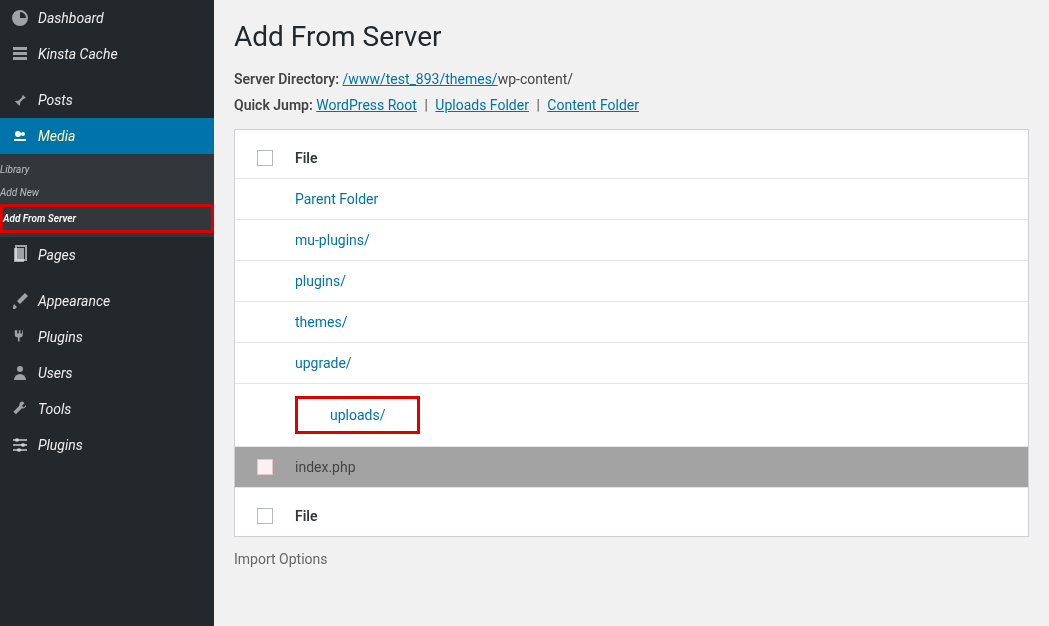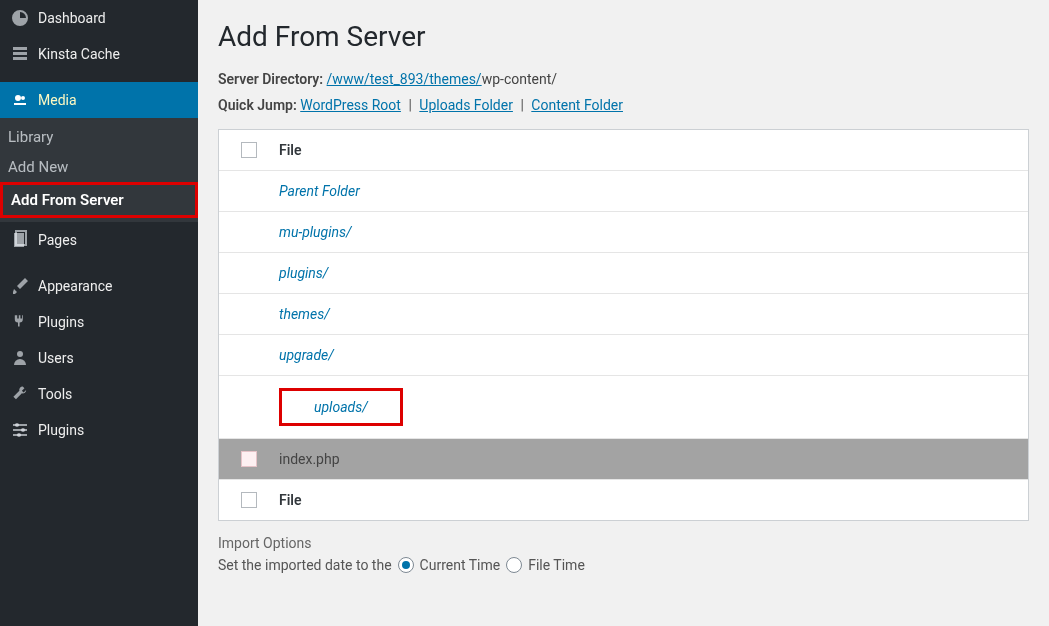--- a/index.html
+++ b/index.html
@@ -1,44 +1,44 @@
 <!DOCTYPE html>
 <html><head>
   <meta charset="utf-8">
   <style>
     * { margin: 0; padding: 0; box-sizing: border-box; }
     body { font-family: -apple-system, BlinkMacSystemFont, "Segoe UI", Roboto, sans-serif; font-size: 14px; color: #444; background: #f1f1f1; }
     .wrap { display: flex; min-height: 626px; }
-    .sidebar { width: 198px; background: #23282d; color: #eee; flex-shrink: 0; }
+    .sidebar { width: 214px; background: #23282d; color: #eee; flex-shrink: 0; font-style: italic; }
     .sidebar-item { display: flex; align-items: center; padding: 8px 10px; color: #eee; cursor: pointer; font-size: 14px; }
     .sidebar-item .icon { width: 20px; height: 20px; margin-right: 8px; display: flex; align-items: center; justify-content: center; color: rgba(240,245,250,.6); }
     .sidebar-item.current { background: #0073aa; color: #fef9c3; position: relative; }
     .sidebar-item.current .icon { color: #fff; }
     .sidebar-item.current::after { content: ""; position: absolute; right: -8px; top: 50%; transform: translateY(-50%); border: 8px solid transparent; border-right-color: #f1f1f1; }
     .sidebar-sub { background: #32373c; padding: 4px 0; }
-    .sidebar-sub-item { padding: 6px 8px; color: rgba(240,245,250,.7); cursor: pointer; font-size: 15px; }
+    .sidebar-sub-item { padding: 6px 0; color: rgba(240,245,250,.7); cursor: pointer; font-size: 10px; }
     .sidebar-sub-item.active { color: #fff; font-weight: 600; }
     .sidebar-sep { height: 10px; }
     .highlight-red { border: 3px solid #d00; }
     .main { flex: 1; padding: 10px 20px 20px 20px; }
     h1 { font-size: 28px; font-weight: 400; color: #23282d; margin-bottom: 18px; margin-top: 10px; }
     .meta-line { margin-bottom: 10px; color: #444; font-size: 14px; }
     .meta-line b { font-weight: 600; }
     .meta-line a { color: #0073aa; text-decoration: underline; }
     .sep { color: #555; margin: 0 4px; }
     .table { background: #fff; border: 1px solid #ccd0d4; margin-top: 16px; }
     .table-row { display: flex; align-items: center; border-bottom: 1px solid #e5e5e5; padding: 12px 10px; }
     .table-row:last-child { border-bottom: none; }
-    .table-row.header { font-weight: 600; color: #32373c; }
+    .table-row.header { font-weight: 600; color: #32373c; margin-top: 8px; }
     .table-row.disabled { background: #a3a3a3; }
     .cb-cell { width: 40px; display: flex; justify-content: center; }
     .cb { width: 16px; height: 16px; border: 1px solid #b4b9be; background: #fff; }
     .cb.disabled { background: #fdf0f2; border-color: #e6c3c8; }
     .file-cell { flex: 1; padding-left: 10px; }
-    .file-cell a { color: #0073aa; text-decoration: none; font-style: italic; }
+    .file-cell a { color: #0073aa; text-decoration: none; }
     .file-cell.highlight-red { display: inline-block; padding: 8px 32px; flex: none; margin-left: 10px; }
     .import-options { margin-top: 14px; font-size: 14px; color: #555; }
     .import-options .title { margin-bottom: 6px; color: #666; }
     .radio-row { display: flex; align-items: center; gap: 6px; }
     .radio { width: 16px; height: 16px; border: 1px solid #7e8993; border-radius: 50%; display: inline-flex; align-items: center; justify-content: center; background: #fff; }
     .radio.checked::after { content: ""; width: 8px; height: 8px; border-radius: 50%; background: #0073aa; }
     svg { width: 20px; height: 20px; }
   </style>
 </head>
 <body>
@@ -57,20 +57,28 @@
       <span class="icon">
           <svg viewBox="0 0 20 20" fill="currentColor">
             <rect x="3" y="3" width="14" height="3"></rect>
             <rect x="3" y="8" width="14" height="3"></rect>
             <rect x="3" y="13" width="14" height="3"></rect>
           </svg>
         </span>
       <span>Kinsta Cache</span>
     </div>
     <div class="sidebar-sep"></div>
+    <div class="sidebar-item">
+      <span class="icon">
+          <svg viewBox="0 0 20 20" fill="currentColor">
+            <path d="M12 2l6 6-3 1-4 4-1 5-3-3-5 5 5-5-3-3 5-1 4-4 1-3z" transform="scale(0.8) translate(2,2)"></path>
+          </svg>
+        </span>
+      <span>Posts</span>
+    </div>
     <div class="sidebar-item current">
       <span class="icon">
           <svg viewBox="0 0 20 20" fill="currentColor">
             <path d="M8 5a3 3 0 100 6 3 3 0 000-6zm5 1a2 2 0 100 4 2 2 0 000-4zM4 13h12v2H4z"></path>
           </svg>
         </span>
       <span>Media</span>
     </div>
     <div class="sidebar-sub">
       <div class="sidebar-sub-item">Library</div>
@@ -192,22 +200,15 @@
       <div class="table-row header">
         <div class="cb-cell">
             <div class="cb"></div>
           </div>
         <div class="file-cell">File</div>
       </div>
     </div>
 
     <div class="import-options">
       <div class="title">Import Options</div>
-      <div class="radio-row">
-        <span>Set the imported date to the</span>
-        <span class="radio checked"></span>
-        <span>Current Time</span>
-        <span class="radio"></span>
-        <span>File Time</span>
-      </div>
     </div>
   </div>
 </div>
 
 </body></html>

